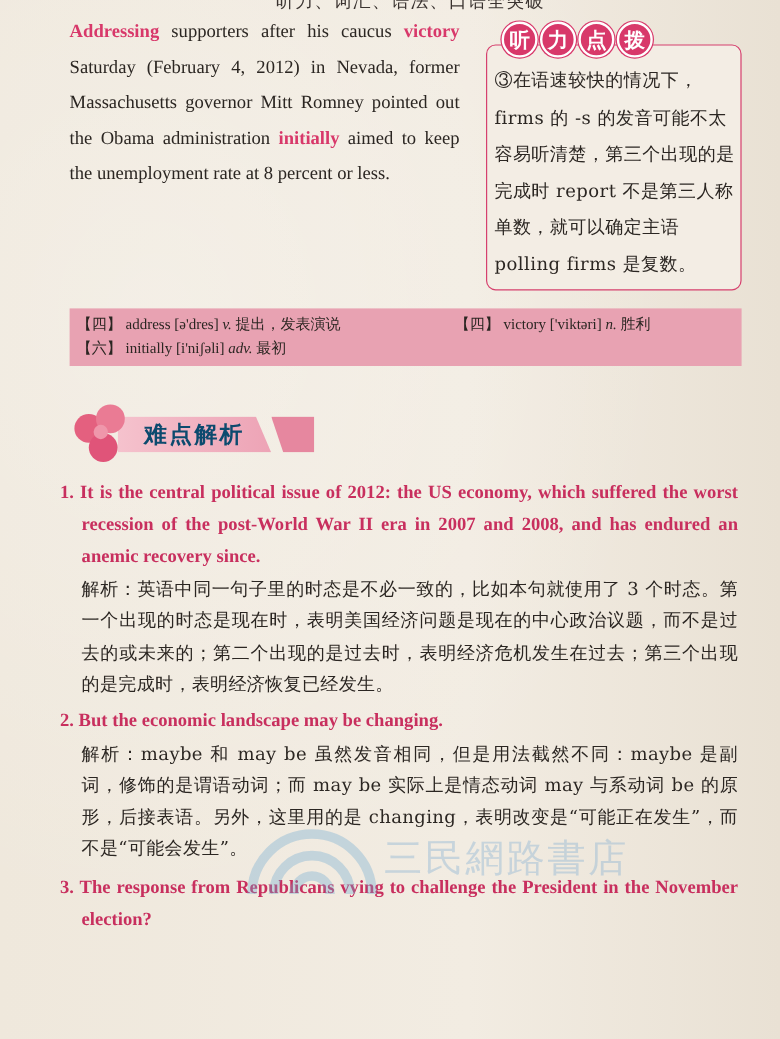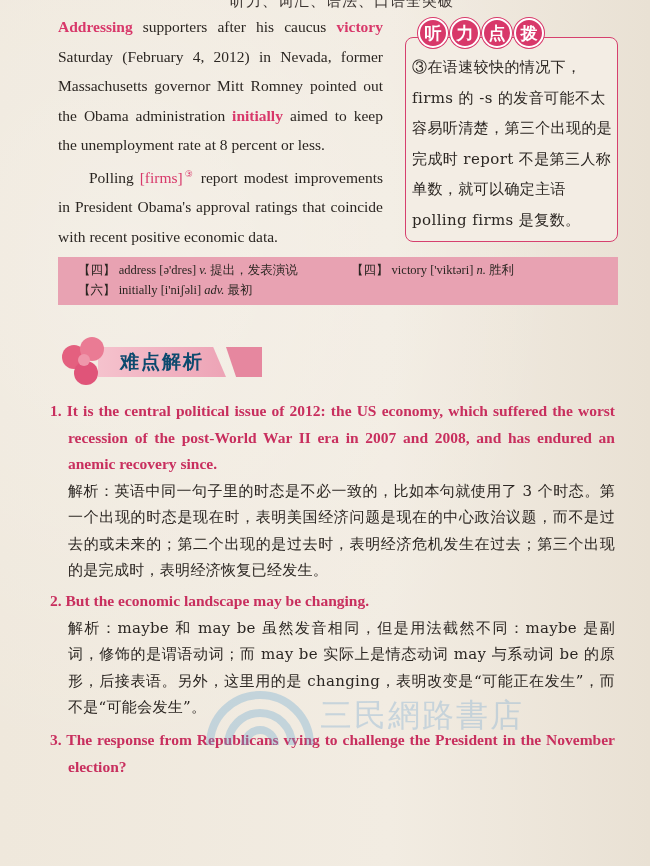--- a/index.html
+++ b/index.html
@@ -42,25 +42,25 @@
     border:2px solid #fff; box-shadow:0 0 0 1px #d8386a;
   }
   .tip-text {
     position:absolute; left:412px; top:52px; width:202px;
     font-size:15px; line-height:30.5px; letter-spacing:0.4px;
     font-family:"DejaVu Serif",serif;
   }
 
   .vocab {
     position:absolute; left:58px; top:257px; width:560px; height:48px;
-    background:#e8a2b2; padding:3px 8px 0 20px; font-size:12.5px; line-height:20px;
+    background:#e8a2b2; padding:3px 8px 0 6px; font-size:12.5px; line-height:20px;
     font-family:"Liberation Serif",serif;
   }
   .vocab .row { display:flex; justify-content:space-between; }
-  .vocab .row .right { margin-right:96px; }
+  .vocab .row .right { margin-right:68px; }
   .vocab i { font-style:italic; }
 
   .section-header { position:absolute; left:58px; top:335px; width:200px; height:55px; }
   .clover { position:absolute; left:0; top:0; width:55px; height:55px; }
   .banner {
     position:absolute; left:40px; top:12px; width:160px; height:30px;
     background:linear-gradient(90deg,#f5c2cd,#eb9cb0);
     clip-path:polygon(0 0, 72% 0, 80% 100%, 0 100%);
   }
   .banner2 {
@@ -92,21 +92,20 @@
 </style>
 </head>
 <body>
 
 <div class="page"></div>
 
 <div class="running-head">听力、词汇、语法、口语全突破</div>
 
 <div class="passage">
   <p><span class="hl">Addressing</span><span> supporters after his caucus </span><span class="hl">victory</span><span> Saturday (February 4, 2012) in Nevada, former Massachusetts governor Mitt Romney pointed out the Obama administration </span><span class="hl">initially</span><span> aimed to keep the unemployment rate at 8 percent or less.</span></p>
-  <p class="indent"><span>Polling </span><span class="bracket">[firms]</span><span class="sup">③</span><span> report modest improvements in President Obama's approval ratings that coincide with recent positive economic data.</span></p>
 </div>
 
 <div class="tip-box"></div>
 <div class="tip-title">
   <span class="ch">听</span>
   <span class="ch">力</span>
   <span class="ch">点</span>
   <span class="ch">拨</span>
 </div>
 <div class="tip-text">③在语速较快的情况下，firms 的 -s 的发音可能不太容易听清楚，第三个出现的是完成时 report 不是第三人称单数，就可以确定主语 polling firms 是复数。</div>

